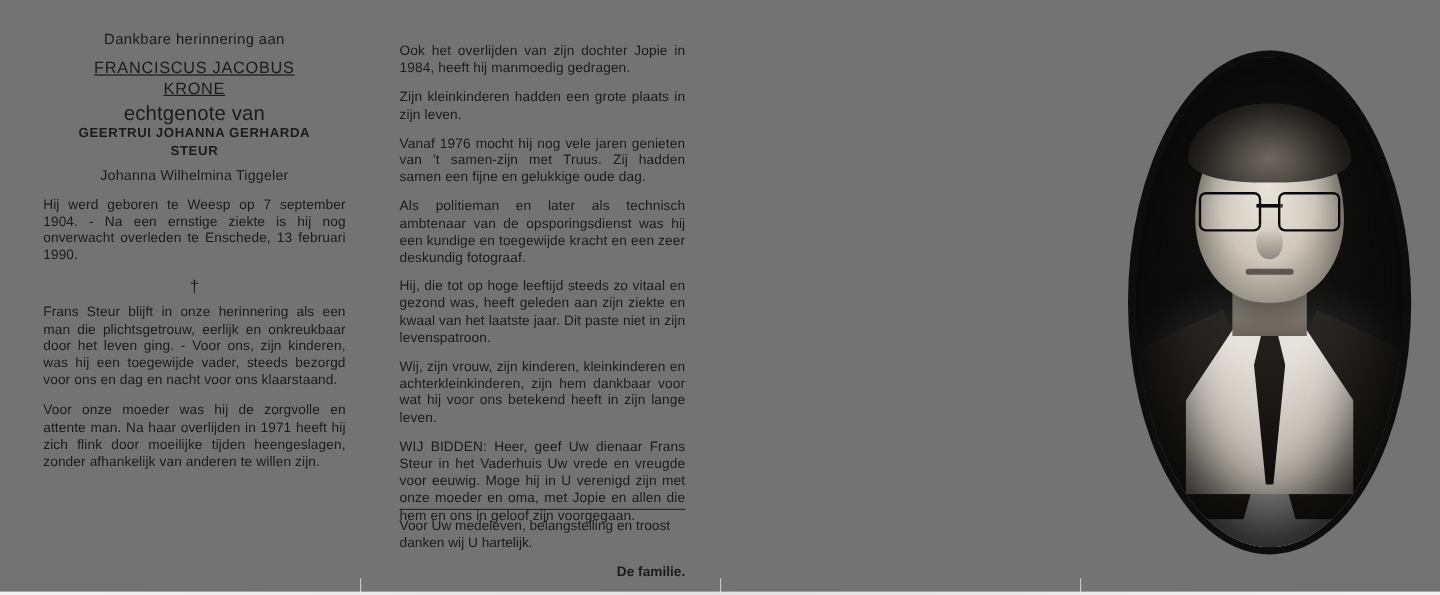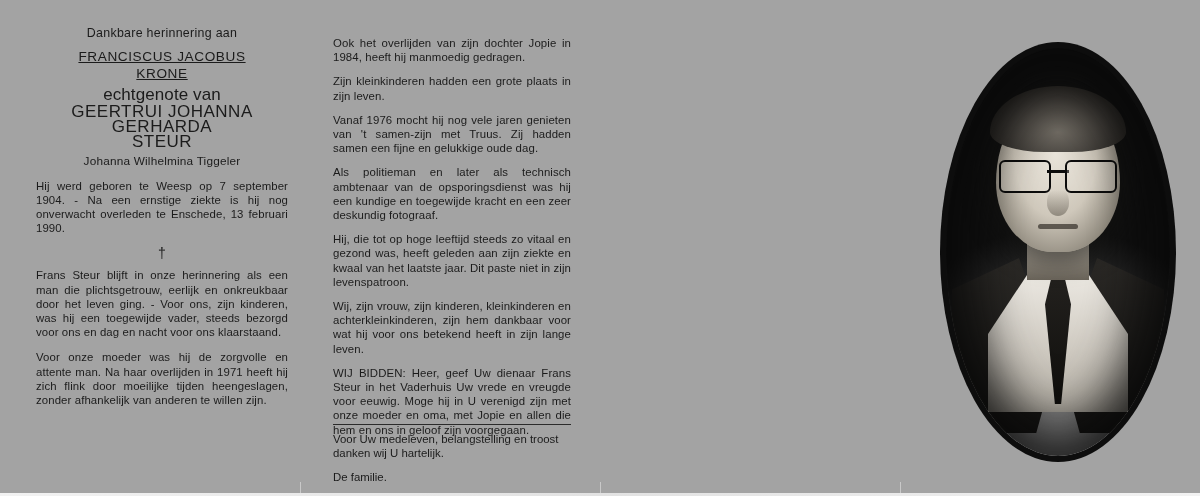--- a/index.html
+++ b/index.html
@@ -11,21 +11,21 @@
     width: 1200px;
     height: 496px;
     font-family: "Liberation Sans", sans-serif;
     color: #1b1b1b;
     overflow: hidden;
   }
   .card {
     position: relative;
     width: 1200px;
     height: 496px;
-    background: #a3a3a3;
+    background: #737373;
     box-sizing: border-box;
   }
   
   .seam {
     position: absolute;
     bottom: 0;
     width: 1px;
     height: 14px;
     background: #c9c9c9;
   }
@@ -63,24 +63,25 @@
     letter-spacing: 0.6px;
     line-height: 16.5px;
     margin-bottom: 6px;
     text-decoration: underline;
   }
   .rel {
     font-size: 17px;
     margin-bottom: 2px;
   }
   .spouse {
-    font-size: 17px;
+    font-size: 11px;
     letter-spacing: 0.5px;
     line-height: 15px;
     margin-bottom: 5px;
+    font-weight: bold;
   }
   .spouse2 {
     font-size: 11.8px;
     letter-spacing: 0.2px;
     margin-bottom: 10px;
   }
   .para { margin-bottom: 11px; }
   .cross {
     text-align: center;
     font-size: 14px;
@@ -110,22 +111,23 @@
   }
   .closing {
     position: absolute;
     left: 333px;
     top: 432px;
     width: 238px;
     font-size: 11.4px;
     line-height: 14.2px;
   }
   .signature {
-    text-align: left;
+    text-align: right;
     margin-top: 10px;
+    font-weight: bold;
   }
 
   
   .photo-wrap {
     position: absolute;
     left: 940px;
     top: 42px;
     width: 236px;
     height: 420px;
   }

